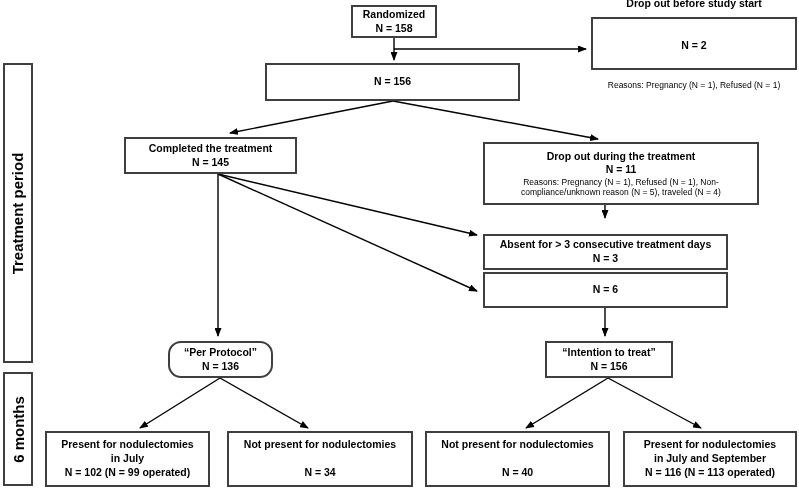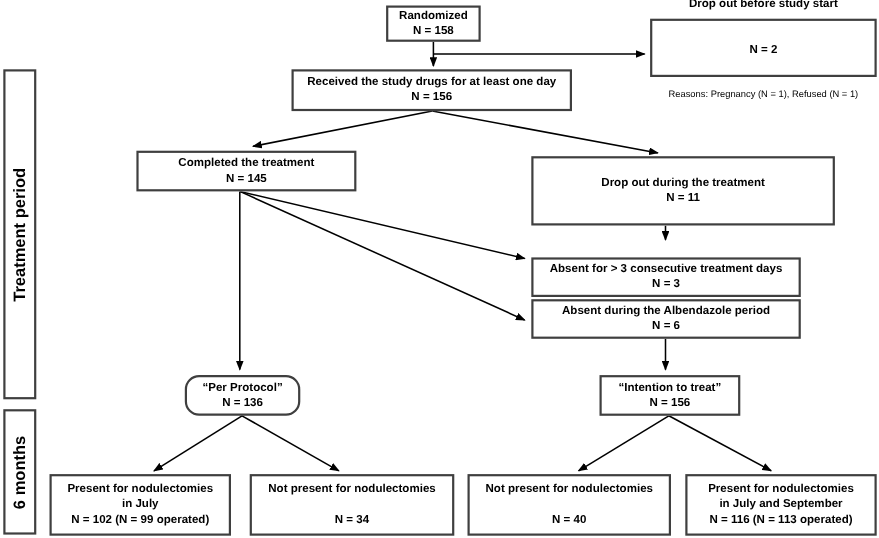--- a/index.html
+++ b/index.html
@@ -22,21 +22,21 @@
     box-sizing:border-box; display:flex; align-items:center; justify-content:center;
   }
   .vbox span {
     display:block; transform:rotate(-90deg); white-space:nowrap;
     font-weight:bold; font-size:15px;
   }
   
   #b-randomized       { left:351px; top:5px;   width:86px;  height:33px; }
   #b-dropout-before   { left:591px; top:17px;  width:206px; height:53px;gap:28px; }
   #b-received         { left:265px; top:63px;  width:255px; height:38px; }
-  #b-completed        { left:124px; top:137px; width:200px; height:37px; }
+  #b-completed        { left:124px; top:137px; width:173px; height:37px; }
   #b-dropout-during   { left:483px; top:142px; width:276px; height:63px; }
   #b-absent3          { left:483px; top:234px; width:245px; height:36px; }
   #b-absent-alb       { left:483px; top:272px; width:245px; height:36px; }
   #b-per-protocol     { left:168px; top:341px; width:105px; height:37px;border-radius:13px; }
   #b-intention        { left:545px; top:341px; width:128px; height:37px; }
   #b-present-july     { left:45px;  top:431px; width:165px; height:56px; }
   #b-notpresent-july  { left:227px; top:431px; width:186px; height:56px; }
   #b-notpresent-sept  { left:425px; top:431px; width:185px; height:56px; }
   #b-present-julysept { left:623px; top:431px; width:174px; height:56px; }
   #v-treatment        { left:3px;   top:63px;  width:30px;  height:300px; }
@@ -83,41 +83,40 @@
     <div class="n">N = 158</div>
   </div>
 
   <div class="box" id="b-dropout-before">
     <div class="title">Drop out before study start</div>
     <div class="n">N = 2</div>
     <div class="reasons">Reasons: Pregnancy (N = 1), Refused (N = 1)</div>
   </div>
 
   <div class="box" id="b-received">
-    <div class="title">Received the study drugs for at least one day</div>
     <div class="n">N = 156</div>
   </div>
 
   <div class="box" id="b-completed">
     <div class="title">Completed the treatment</div>
     <div class="n">N = 145</div>
   </div>
 
   <div class="box" id="b-dropout-during">
     <div class="title">Drop out during the treatment</div>
     <div class="n">N = 11</div>
+    <div class="reasons">Reasons: Pregnancy (N = 1), Refused (N = 1), Non-compliance/unknown reason (N = 5), traveled (N = 4)</div>
   </div>
 
   <div class="box" id="b-absent3">
     <div class="title">Absent for &gt; 3 consecutive treatment days</div>
     <div class="n">N = 3</div>
   </div>
 
   <div class="box" id="b-absent-alb">
-    <div class="title">Absent during the Albendazole period</div>
     <div class="n">N = 6</div>
   </div>
 
   <div class="box" id="b-per-protocol">
     <div class="title">“Per Protocol”</div>
     <div class="n">N = 136</div>
   </div>
 
   <div class="box" id="b-intention">
     <div class="title">“Intention to treat”</div>

